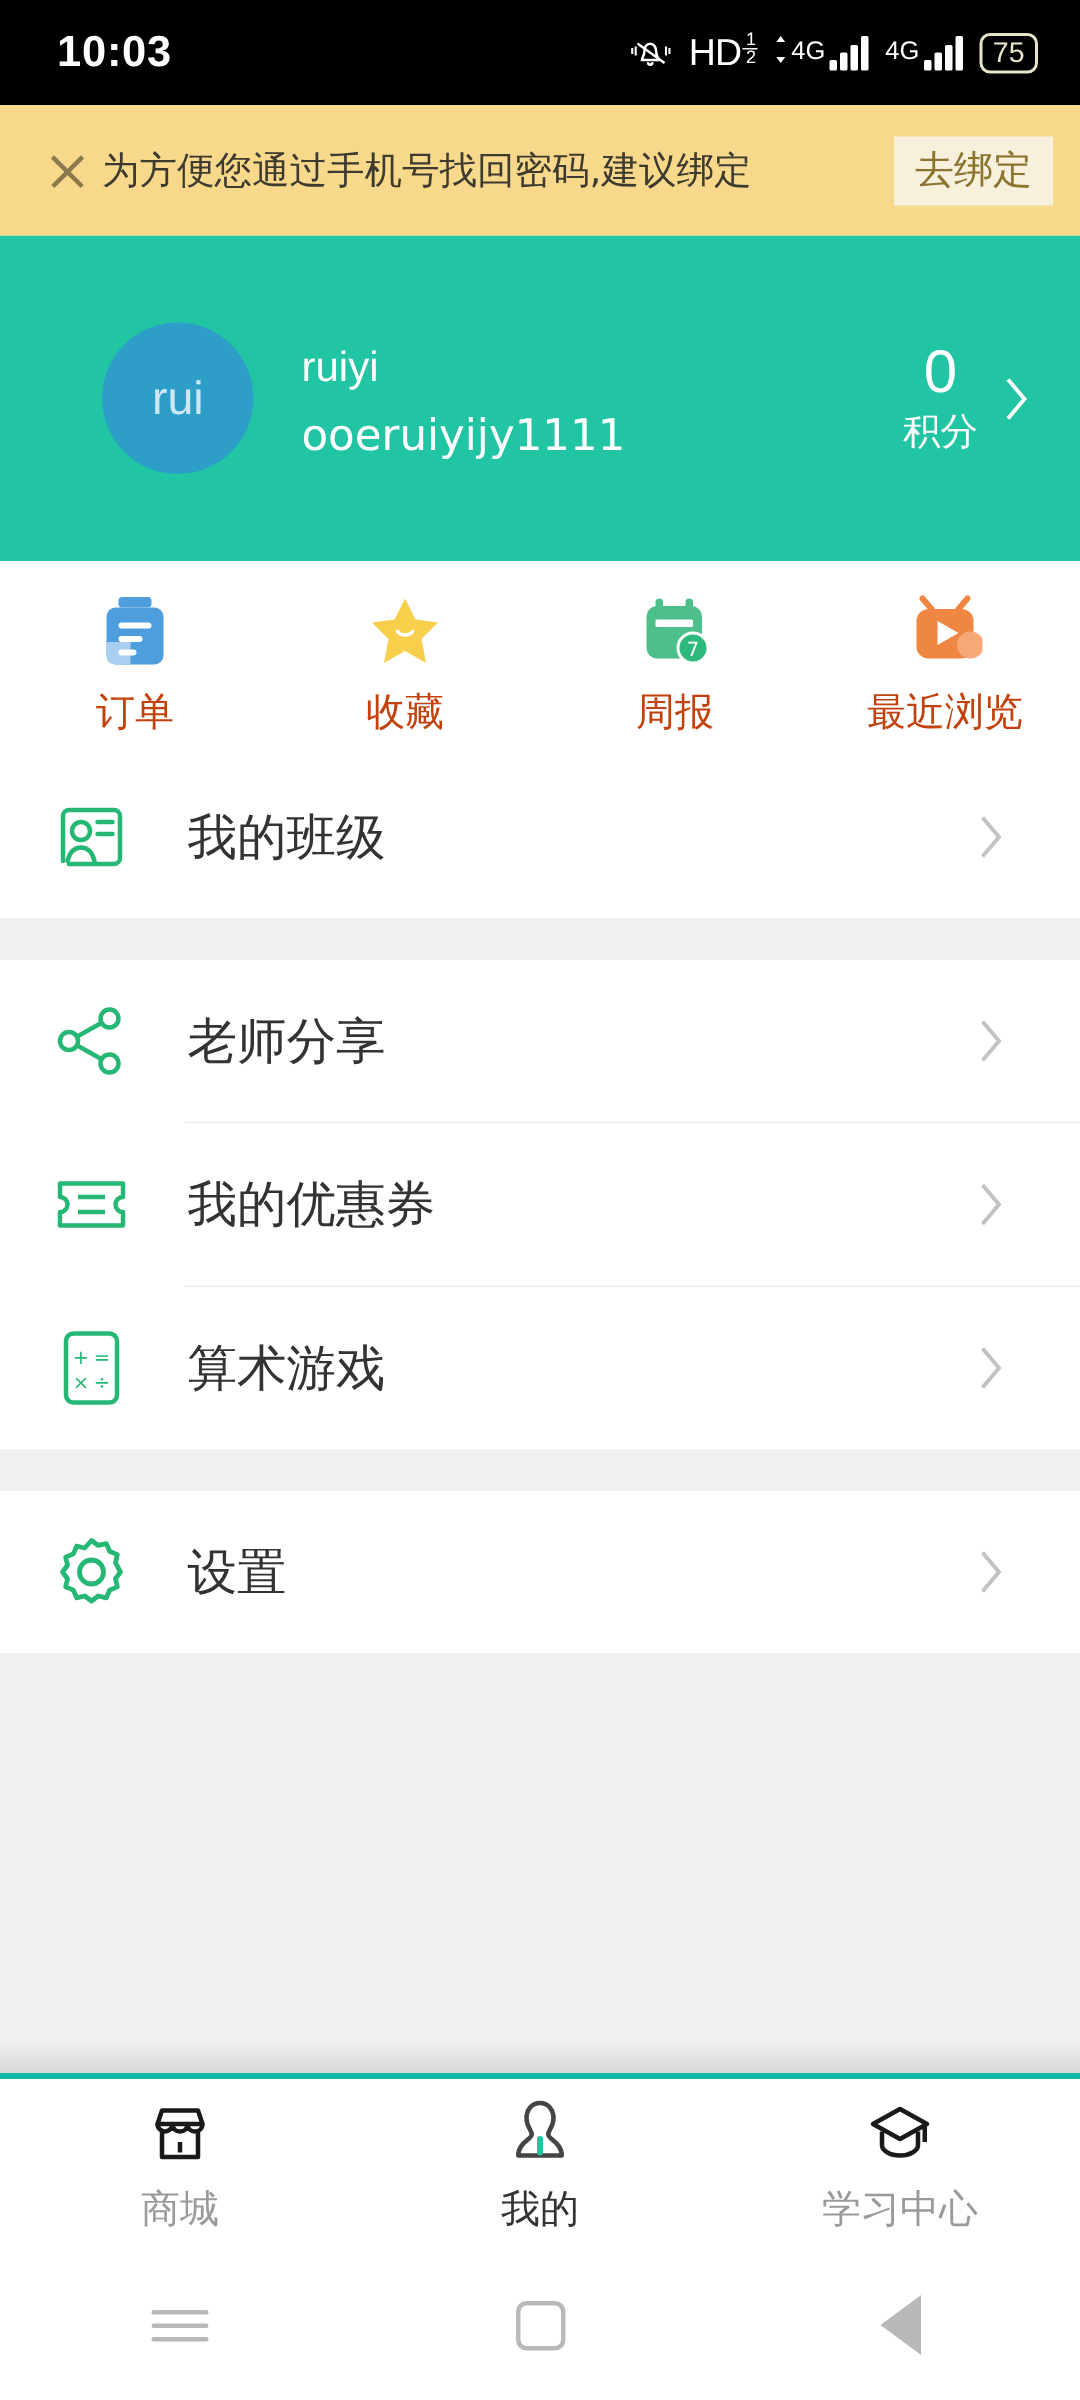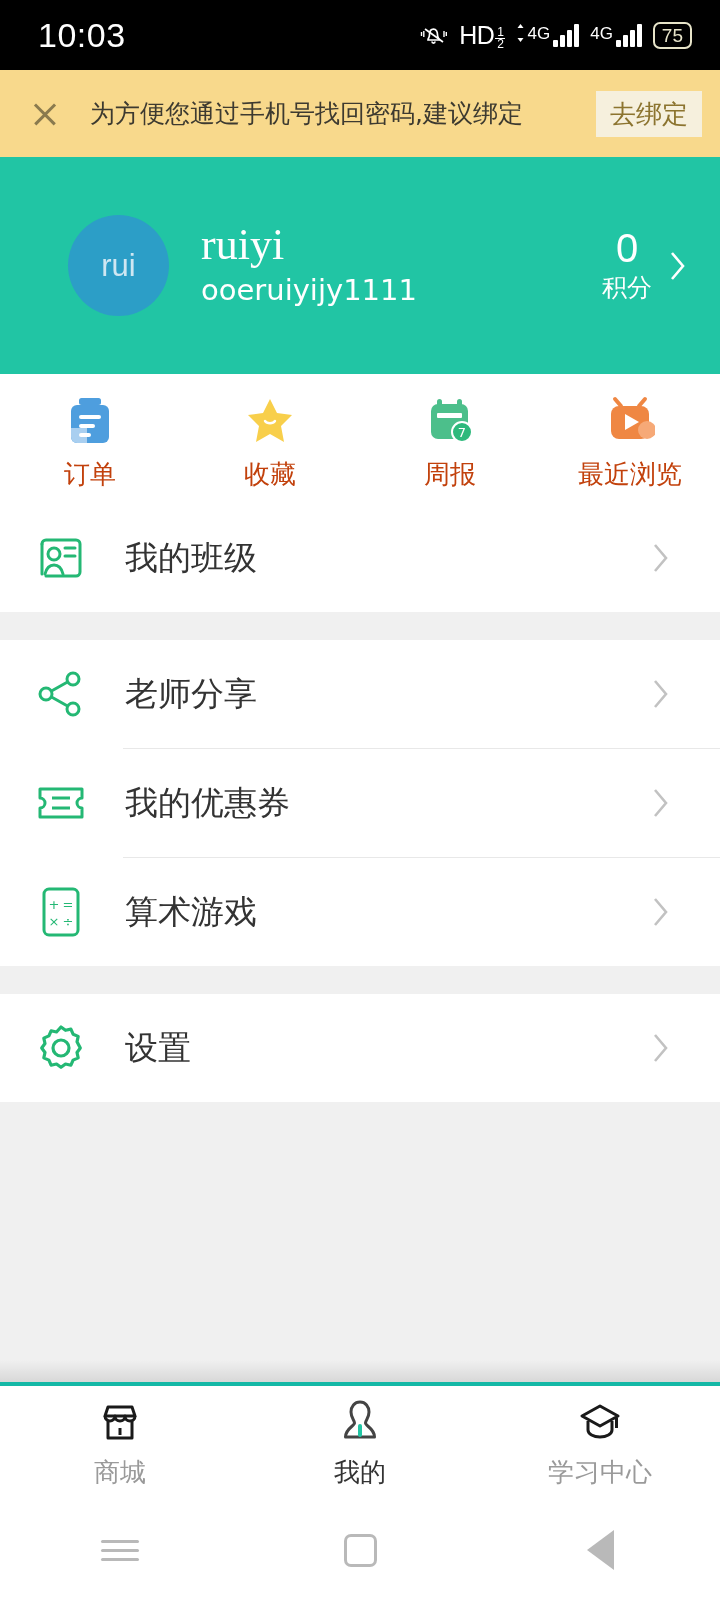--- a/index.html
+++ b/index.html
@@ -10,38 +10,38 @@
     overflow:hidden;
   }
   #phone { width:720px; height:1600px; position:relative; display:flex; flex-direction:column; background:#f0f0f0; }
 
   
   .statusbar {
     height:70px; background:#000; color:#fff;
     display:flex; align-items:center; justify-content:space-between;
     padding:0 28px 0 38px; flex:0 0 70px;
   }
-  .status-time { font-size:34px; letter-spacing:.5px; font-weight:400; }
+  .status-time { font-size:29px; letter-spacing:.5px; font-weight:700; }
   .status-icons { display:flex; align-items:center; gap:11px; }
   .status-icons svg { display:block; }
-  .hd-label { font-size:25px; letter-spacing:-.5px; display:flex; align-items:flex-end; gap:1px; }
+  .hd-label { font-size:25px; letter-spacing:-.5px; display:flex; align-items:flex-start; gap:1px; }
   .hd-frac { display:flex; flex-direction:column; font-size:12px; line-height:11px; align-items:center; }
   .hd-frac i { font-style:normal; border-bottom:1px solid #fff; padding:0 2px; }
   .batt { border:2px solid #e7e4c9; border-radius:7px; padding:1px 7px; font-size:19px; color:#e7e4c9; line-height:21px; }
   .sig { display:flex; align-items:flex-end; gap:2px; }
   .sig span { width:5px; background:#fff; border-radius:1px; }
   .sig span:nth-child(1){height:7px;} .sig span:nth-child(2){height:12px;}
   .sig span:nth-child(3){height:17px;} .sig span:nth-child(4){height:23px;}
   .g4 { font-size:17px; margin-right:1px; }
   .netgrp { display:flex; align-items:flex-start; gap:2px; }
 
   
   .banner {
     background:#f8d98c; flex:0 0 87px;
-    display:flex; align-items:center; padding:0 18px 0 22px; gap:22px;
+    display:flex; align-items:center; padding:0 18px 0 22px; gap:0;
     position:relative;
   }
   .banner-close {
     width:46px; flex:0 0 46px; height:46px; position:relative; cursor:pointer;
   }
   .banner-close:before, .banner-close:after {
     content:""; position:absolute; left:9px; top:22px; width:28px; height:2.6px;
     background:#8a7a4e;
   }
   .banner-close:before { transform:rotate(45deg); }
@@ -60,21 +60,21 @@
   .profile {
     background:#21c5a4; flex:0 0 217px;
     display:flex; align-items:center; padding:0 24px 0 68px;
   }
   .avatar {
     width:101px; height:101px; border-radius:50%; background:#2c9ec7;
     color:#cfe7f2; display:flex; align-items:center; justify-content:center;
     font-size:31px; flex:0 0 101px;
   }
   .profile-names { flex:1; padding-left:32px; }
-  .p-name { color:#fff; font-size:44px; line-height:48px; font-family:Liberation Serif, serif;}
+  .p-name { color:#fff; font-size:28px; line-height:48px; font-family:Liberation Sans, sans-serif;}
   .p-acct { color:#fff; font-size:29px; line-height:42px; font-family:"DejaVu Sans",sans-serif;}
   .points { display:flex; align-items:center; gap:18px; padding-right:10px; }
   .points-col { display:flex; flex-direction:column; align-items:center; }
   .points-val { color:#fff; font-size:40px; line-height:44px; }
   .points-lab { color:#fff; font-size:25px; line-height:36px; font-family:"DejaVu Sans",sans-serif; }
   .chev-w { width:16px; height:30px; }
 
   
   .quick {
     background:#fff; flex:0 0 130px;

